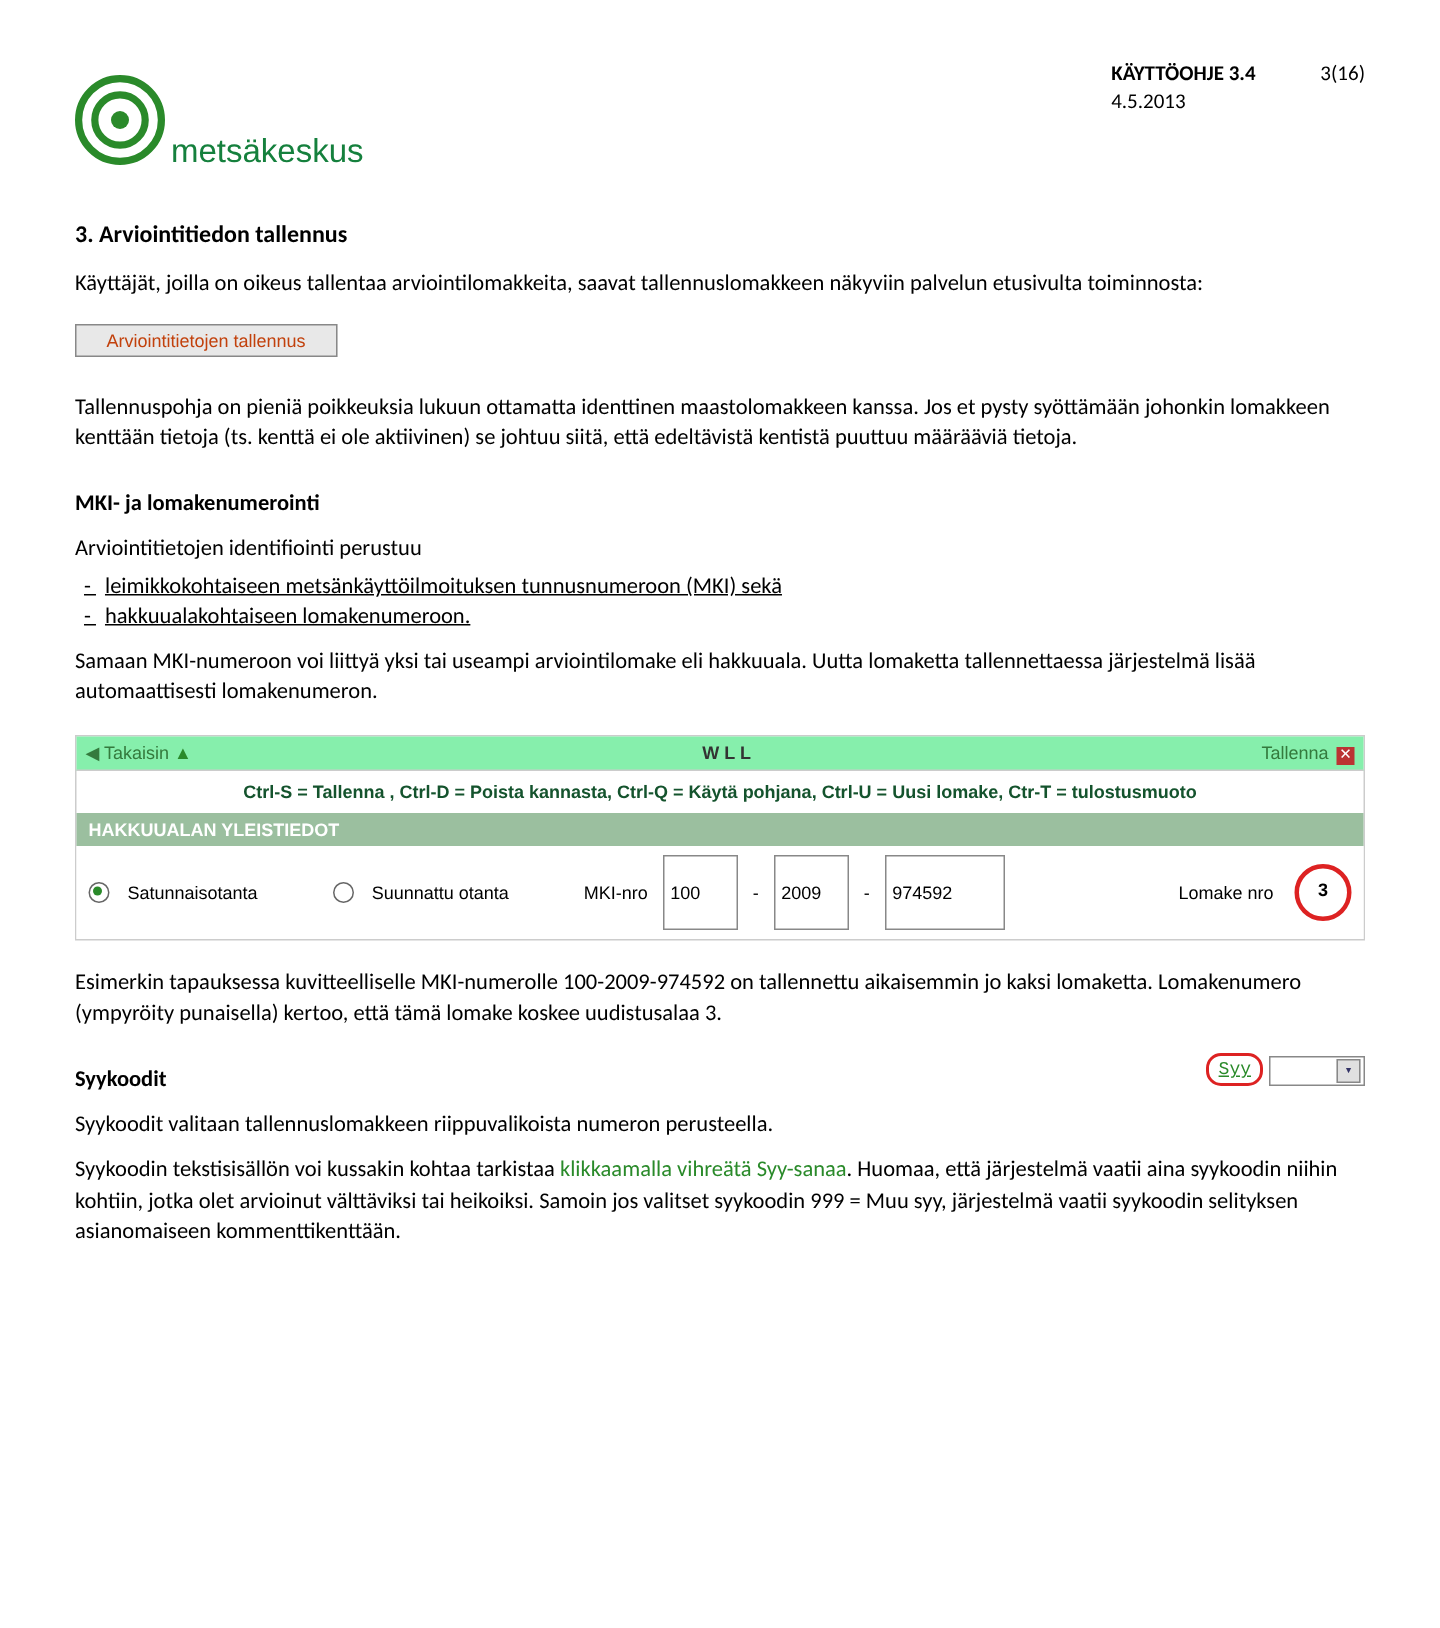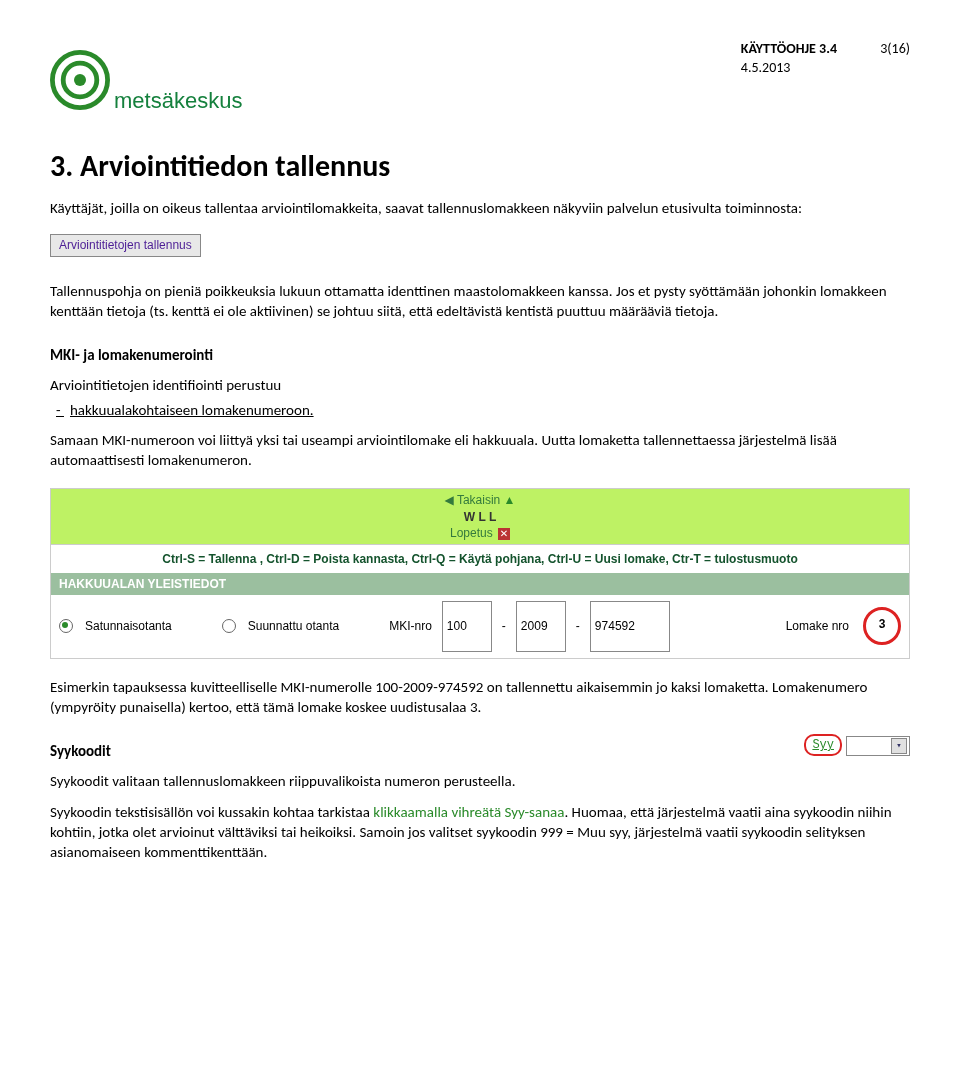--- a/index.html
+++ b/index.html
@@ -38,33 +38,33 @@
   .header-right {
     text-align: left;
     font-size: 14px;
   }
   .header-right .title {
     font-weight: bold;
     display: inline-block;
     margin-right: 40px;
   }
   h2.section-heading {
-    font-size: 30px;
+    font-size: 16px;
     font-weight: bold;
     margin: 28px 0 12px 0;
   }
   p { margin: 10px 0; }
   .btn-gray {
     display: inline-block;
     background: #e8e8e8;
     border: 1px solid #888;
-    padding: 2px 8px;
+    padding: 2px 20px;
     font-family: Arial, sans-serif;
     font-size: 12px;
-    color: #4c1d95;
+    color: #c2410c;
     margin: 6px 0 14px 0;
   }
   .subhead {
     font-weight: bold;
     margin-top: 24px;
   }
   ul.dash {
     list-style: none;
     padding-left: 24px;
     margin: 4px 0;
@@ -81,23 +81,22 @@
     border: 1px solid #ccc;
     margin: 18px 0;
     font-family: Arial, sans-serif;
     font-size: 12px;
   }
   .ui-top {
     display: flex;
     justify-content: space-between;
     align-items: center;
     padding: 3px 6px;
-    background: #bef264;
+    background: #86efac;
     border-bottom: 1px solid #ccc;
-    flex-direction: column;
   }
   .ui-link { color: #347a3d; cursor: pointer; }
   .ui-link .x-icon { display:inline-block; width:12px; height:12px; background:#b33; color:#fff; font-size:10px; text-align:center; line-height:12px; margin-left:2px; }
   .ui-top-center { font-weight: bold; color:#333; }
   .ui-shortcuts {
     text-align: center;
     padding: 6px 4px;
     font-weight: bold;
     color: #14532d;
   }
@@ -178,35 +177,36 @@
 
 <p>Käyttäjät, joilla on oikeus tallentaa arviointilomakkeita, saavat tallennuslomakkeen näkyviin palvelun etusivulta toiminnosta:</p>
 
 <span class="btn-gray">Arviointitietojen tallennus</span>
 
 <p>Tallennuspohja on pieniä poikkeuksia lukuun ottamatta identtinen maastolomakkeen kanssa. Jos et pysty syöttämään johonkin lomakkeen kenttään tietoja (ts. kenttä ei ole aktiivinen) se johtuu siitä, että edeltävistä kentistä puuttuu määrääviä tietoja.</p>
 
 <p class="subhead">MKI- ja lomakenumerointi</p>
 <div>Arviointitietojen identifiointi perustuu</div>
 <ul class="dash">
+  <li>leimikkokohtaiseen metsänkäyttöilmoituksen tunnusnumeroon (MKI) sekä</li>
   <li>hakkuualakohtaiseen lomakenumeroon.</li>
 </ul>
 <p>Samaan MKI-numeroon voi liittyä yksi tai useampi arviointilomake eli hakkuuala. Uutta lomaketta tallennettaessa järjestelmä lisää automaattisesti lomakenumeron.</p>
 
 
 <div class="ui-block1">
   <div class="ui-top">
     <span class="ui-link">
       <span>◀</span>
       <span>Takaisin</span>
       <span style="color:#2a8a2a;">▲</span>
     </span>
     <span class="ui-top-center">W L L</span>
     <span class="ui-link">
-      <span>Lopetus</span>
+      <span>Tallenna</span>
       <span class="x-icon">✕</span>
     </span>
   </div>
   <div class="ui-shortcuts">Ctrl-S = Tallenna , Ctrl-D = Poista kannasta, Ctrl-Q = Käytä pohjana, Ctrl-U = Uusi lomake, Ctr-T = tulostusmuoto</div>
   <div class="ui-sectionbar">HAKKUUALAN YLEISTIEDOT</div>
   <div class="ui-form-row">
     <span class="radio-dot checked"></span>
     <span class="row-label">Satunnaisotanta</span>
     <span style="width:30px;"></span>
     <span class="radio-dot"></span>

